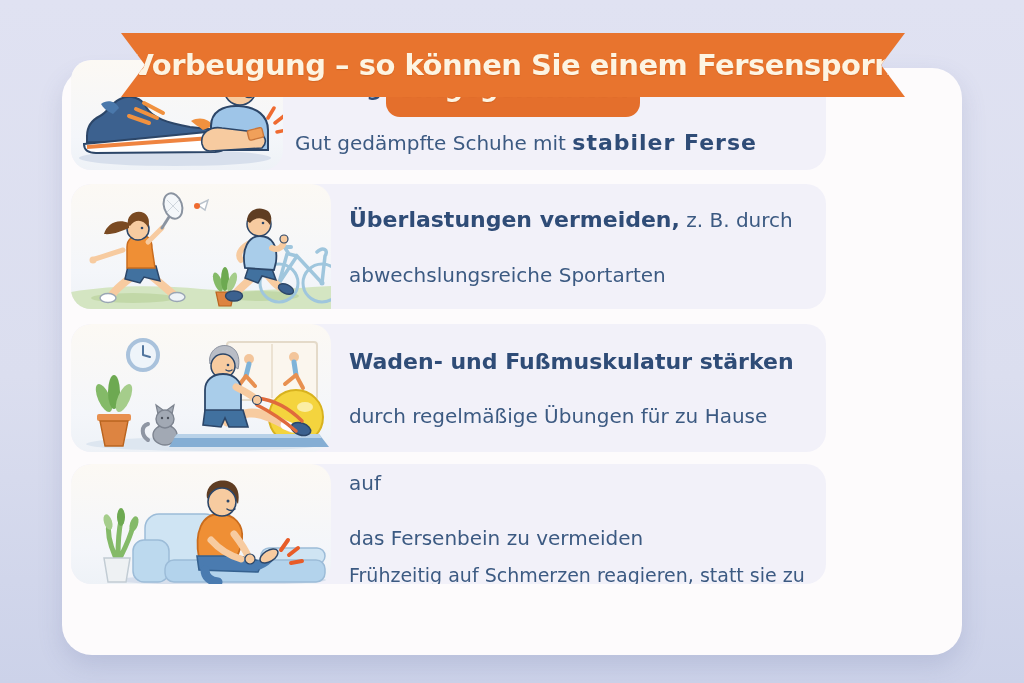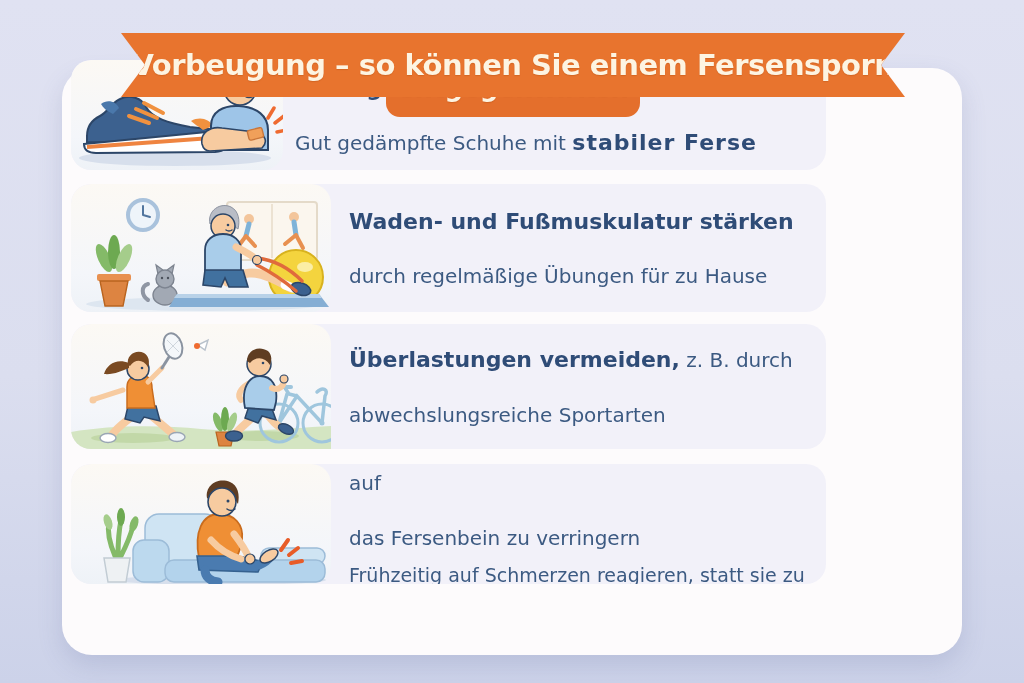--- a/index.html
+++ b/index.html
@@ -95,83 +95,20 @@
           <path d="M140 90 L140 66 C140 52 152 45 168 46 C186 47 197 56 197 70 L197 90 Z" fill="#9ec5e8" stroke="#2c4668" stroke-width="2"></path>
           <path d="M131 84 C129 73 139 66 151 68 L184 72 C195 74 197 82 191 88 L139 91 C134 91 132 88 131 84 Z" fill="#f7cba0" stroke="#2c4668" stroke-width="1.6"></path>
           <rect x="177" y="69" width="15" height="10" rx="2" fill="#f0a05a" stroke="#c9763a" stroke-width="1.4" transform="rotate(-14 184 74)"></rect>
           <path d="M197 58 L203 48 M204 63 L213 56 M206 72 L216 70" stroke="#ef6b30" stroke-width="3.5" stroke-linecap="round" fill="none"></path>
         </g>
       </svg>
     </div>
     <div class="text">
       <div class="t-title">Richtiges Schuhwerk wählen:</div>
       <div class="t-body"><span class="inline">Gut gedämpfte Schuhe mit </span><span class="t-emph inline">stabiler Ferse</span></div>
-    </div>
-  </div>
-
-  <div class="row row-2">
-    <div class="illus w260">
-      <svg width="260" height="128" viewBox="0 0 260 128">
-        <ellipse cx="135" cy="120" rx="120" ry="7" fill="#dde6f0"></ellipse>
-        <g>
-          <circle cx="72" cy="31" r="15" fill="#eef4fa" stroke="#a9c2dc" stroke-width="4"></circle>
-          <path d="M72 31 L72 22 M72 31 L79 33" stroke="#51759e" stroke-width="2" stroke-linecap="round"></path>
-        </g>
-        <g>
-          <rect x="156" y="18" width="90" height="58" rx="3" fill="#fbf6ee" stroke="#e4dac9" stroke-width="2"></rect>
-          <line x1="201" y1="20" x2="201" y2="74" stroke="#ece2d2" stroke-width="2"></line>
-          <circle cx="178" cy="35" r="5" fill="#f3c59b"></circle>
-          <path d="M178 40 L175 52" stroke="#7fb3d8" stroke-width="5" stroke-linecap="round"></path>
-          <path d="M175 52 L166 64 M175 52 L184 62" stroke="#e89050" stroke-width="4" stroke-linecap="round"></path>
-          <circle cx="223" cy="33" r="5" fill="#f3c59b"></circle>
-          <path d="M223 38 L225 51" stroke="#7fb3d8" stroke-width="5" stroke-linecap="round"></path>
-          <path d="M225 51 L214 60 M225 51 L232 64" stroke="#e89050" stroke-width="4" stroke-linecap="round"></path>
-        </g>
-        <g>
-          <ellipse cx="33" cy="74" rx="6" ry="15" fill="#84ba68" transform="rotate(-24 33 74)"></ellipse>
-          <ellipse cx="43" cy="68" rx="6" ry="17" fill="#6da951"></ellipse>
-          <ellipse cx="53" cy="74" rx="6" ry="15" fill="#a5cd8b" transform="rotate(24 53 74)"></ellipse>
-          <rect x="26" y="90" width="34" height="7" rx="2" fill="#e89050"></rect>
-          <path d="M29 97 L57 97 L52 122 L34 122 Z" fill="#dd8441" stroke="#b9641f" stroke-width="1.4"></path>
-        </g>
-        <g>
-          <path d="M77 116 C70 111 70 102 77 100" stroke="#8f96a3" stroke-width="4" fill="none" stroke-linecap="round"></path>
-          <ellipse cx="94" cy="111" rx="12" ry="10" fill="#a2a9b4" stroke="#7d8490" stroke-width="1.4"></ellipse>
-          <path d="M87 90 L85 81 L92 86 Z M101 90 L103 81 L96 86 Z" fill="#a2a9b4" stroke="#7d8490" stroke-width="1.2"></path>
-          <circle cx="94" cy="95" r="9" fill="#a2a9b4" stroke="#7d8490" stroke-width="1.4"></circle>
-          <circle cx="91" cy="94" r="1.2" fill="#4a505b"></circle>
-            <circle cx="97" cy="94" r="1.2" fill="#4a505b"></circle>
-        </g>
-        <g>
-          <circle cx="225" cy="93" r="27" fill="#f4d43e" stroke="#d8b21e" stroke-width="2"></circle>
-          <ellipse cx="234" cy="83" rx="8" ry="5" fill="#fbeea6"></ellipse>
-        </g>
-        <g>
-          <polygon points="106,110 248,110 258,123 98,123" fill="#85aed4"></polygon>
-          <polygon points="106,110 248,110 251,114 103,114" fill="#b9d2e8"></polygon>
-        </g>
-        <g>
-          <path d="M139 40 C136 26 150 18 160 23 C168 27 169 37 167 45 L160 40 C158 31 149 30 145 37 Z" fill="#b9bdc6" stroke="#8d93a0" stroke-width="1"></path>
-          <circle cx="152" cy="42" r="12" fill="#f7cba0" stroke="#2c4668" stroke-width="1.5"></circle>
-          <path d="M155 46 q3 2 6 0" stroke="#2c4668" stroke-width="1.4" fill="none" stroke-linecap="round"></path>
-          <circle cx="157" cy="41" r="1.3" fill="#2c4668"></circle>
-          <path d="M134 90 L134 66 C134 56 142 50 152 50 C163 50 170 57 170 66 L170 90 Z" fill="#a9cdea" stroke="#2c4668" stroke-width="1.8"></path>
-          <path d="M156 98 C172 87 184 87 198 93 C206 96 213 100 220 104" stroke="#f7cba0" stroke-width="9" fill="none" stroke-linecap="round"></path>
-          <path d="M134 86 L172 86 L177 103 L158 103 L154 94 L150 103 L132 101 Z" fill="#41719f" stroke="#2c4668" stroke-width="1.6"></path>
-          <path d="M214 101 L222 104" stroke="#ffffff" stroke-width="9" stroke-linecap="round"></path>
-          <ellipse cx="230" cy="105" rx="10" ry="6" fill="#3c618f" stroke="#2c4668" stroke-width="1.5" transform="rotate(18 230 105)"></ellipse>
-          <path d="M165 63 C173 67 180 71 185 75" stroke="#f7cba0" stroke-width="7" stroke-linecap="round" fill="none"></path>
-          <path d="M186 74 C204 76 220 86 231 97 M186 81 C200 88 212 96 225 107" stroke="#e06a3c" stroke-width="3.5" fill="none" stroke-linecap="round"></path>
-          <circle cx="186" cy="76" r="4.5" fill="#f7cba0" stroke="#2c4668" stroke-width="1.2"></circle>
-        </g>
-      </svg>
-    </div>
-    <div class="text">
-      <div class="t-title">Waden- und Fußmuskulatur stärken</div>
-      <div class="t-body">durch regelmäßige Übungen für zu Hause</div>
     </div>
   </div>
 
   <div class="row row-3">
     <div class="illus w260">
       <svg width="260" height="125" viewBox="0 0 260 125">
         <path d="M0 108 C40 101 90 101 130 105 C180 109 220 104 260 102 L260 125 L0 125 Z" fill="#d4e5c2"></path>
         <ellipse cx="62" cy="114" rx="42" ry="5" fill="#c2d8a8"></ellipse>
         <ellipse cx="190" cy="112" rx="38" ry="5" fill="#c2d8a8"></ellipse>
         <g>
@@ -228,20 +165,83 @@
           <path d="M176 37 C176 26 188 21 197 27 C201 31 201 36 199 41 C194 33 185 32 179 39 Z" fill="#5f3d22"></path>
         </g>
       </svg>
     </div>
     <div class="text">
       <div class="t-title"><span class="inline">Überlastungen vermeiden,</span><span class="t-reg-inline inline"> z. B. durch</span></div>
       <div class="t-body">abwechslungsreiche Sportarten</div>
     </div>
   </div>
 
+  <div class="row row-2">
+    <div class="illus w260">
+      <svg width="260" height="128" viewBox="0 0 260 128">
+        <ellipse cx="135" cy="120" rx="120" ry="7" fill="#dde6f0"></ellipse>
+        <g>
+          <circle cx="72" cy="31" r="15" fill="#eef4fa" stroke="#a9c2dc" stroke-width="4"></circle>
+          <path d="M72 31 L72 22 M72 31 L79 33" stroke="#51759e" stroke-width="2" stroke-linecap="round"></path>
+        </g>
+        <g>
+          <rect x="156" y="18" width="90" height="58" rx="3" fill="#fbf6ee" stroke="#e4dac9" stroke-width="2"></rect>
+          <line x1="201" y1="20" x2="201" y2="74" stroke="#ece2d2" stroke-width="2"></line>
+          <circle cx="178" cy="35" r="5" fill="#f3c59b"></circle>
+          <path d="M178 40 L175 52" stroke="#7fb3d8" stroke-width="5" stroke-linecap="round"></path>
+          <path d="M175 52 L166 64 M175 52 L184 62" stroke="#e89050" stroke-width="4" stroke-linecap="round"></path>
+          <circle cx="223" cy="33" r="5" fill="#f3c59b"></circle>
+          <path d="M223 38 L225 51" stroke="#7fb3d8" stroke-width="5" stroke-linecap="round"></path>
+          <path d="M225 51 L214 60 M225 51 L232 64" stroke="#e89050" stroke-width="4" stroke-linecap="round"></path>
+        </g>
+        <g>
+          <ellipse cx="33" cy="74" rx="6" ry="15" fill="#84ba68" transform="rotate(-24 33 74)"></ellipse>
+          <ellipse cx="43" cy="68" rx="6" ry="17" fill="#6da951"></ellipse>
+          <ellipse cx="53" cy="74" rx="6" ry="15" fill="#a5cd8b" transform="rotate(24 53 74)"></ellipse>
+          <rect x="26" y="90" width="34" height="7" rx="2" fill="#e89050"></rect>
+          <path d="M29 97 L57 97 L52 122 L34 122 Z" fill="#dd8441" stroke="#b9641f" stroke-width="1.4"></path>
+        </g>
+        <g>
+          <path d="M77 116 C70 111 70 102 77 100" stroke="#8f96a3" stroke-width="4" fill="none" stroke-linecap="round"></path>
+          <ellipse cx="94" cy="111" rx="12" ry="10" fill="#a2a9b4" stroke="#7d8490" stroke-width="1.4"></ellipse>
+          <path d="M87 90 L85 81 L92 86 Z M101 90 L103 81 L96 86 Z" fill="#a2a9b4" stroke="#7d8490" stroke-width="1.2"></path>
+          <circle cx="94" cy="95" r="9" fill="#a2a9b4" stroke="#7d8490" stroke-width="1.4"></circle>
+          <circle cx="91" cy="94" r="1.2" fill="#4a505b"></circle>
+            <circle cx="97" cy="94" r="1.2" fill="#4a505b"></circle>
+        </g>
+        <g>
+          <circle cx="225" cy="93" r="27" fill="#f4d43e" stroke="#d8b21e" stroke-width="2"></circle>
+          <ellipse cx="234" cy="83" rx="8" ry="5" fill="#fbeea6"></ellipse>
+        </g>
+        <g>
+          <polygon points="106,110 248,110 258,123 98,123" fill="#85aed4"></polygon>
+          <polygon points="106,110 248,110 251,114 103,114" fill="#b9d2e8"></polygon>
+        </g>
+        <g>
+          <path d="M139 40 C136 26 150 18 160 23 C168 27 169 37 167 45 L160 40 C158 31 149 30 145 37 Z" fill="#b9bdc6" stroke="#8d93a0" stroke-width="1"></path>
+          <circle cx="152" cy="42" r="12" fill="#f7cba0" stroke="#2c4668" stroke-width="1.5"></circle>
+          <path d="M155 46 q3 2 6 0" stroke="#2c4668" stroke-width="1.4" fill="none" stroke-linecap="round"></path>
+          <circle cx="157" cy="41" r="1.3" fill="#2c4668"></circle>
+          <path d="M134 90 L134 66 C134 56 142 50 152 50 C163 50 170 57 170 66 L170 90 Z" fill="#a9cdea" stroke="#2c4668" stroke-width="1.8"></path>
+          <path d="M156 98 C172 87 184 87 198 93 C206 96 213 100 220 104" stroke="#f7cba0" stroke-width="9" fill="none" stroke-linecap="round"></path>
+          <path d="M134 86 L172 86 L177 103 L158 103 L154 94 L150 103 L132 101 Z" fill="#41719f" stroke="#2c4668" stroke-width="1.6"></path>
+          <path d="M214 101 L222 104" stroke="#ffffff" stroke-width="9" stroke-linecap="round"></path>
+          <ellipse cx="230" cy="105" rx="10" ry="6" fill="#3c618f" stroke="#2c4668" stroke-width="1.5" transform="rotate(18 230 105)"></ellipse>
+          <path d="M165 63 C173 67 180 71 185 75" stroke="#f7cba0" stroke-width="7" stroke-linecap="round" fill="none"></path>
+          <path d="M186 74 C204 76 220 86 231 97 M186 81 C200 88 212 96 225 107" stroke="#e06a3c" stroke-width="3.5" fill="none" stroke-linecap="round"></path>
+          <circle cx="186" cy="76" r="4.5" fill="#f7cba0" stroke="#2c4668" stroke-width="1.2"></circle>
+        </g>
+      </svg>
+    </div>
+    <div class="text">
+      <div class="t-title">Waden- und Fußmuskulatur stärken</div>
+      <div class="t-body">durch regelmäßige Übungen für zu Hause</div>
+    </div>
+  </div>
+
   <div class="row row-4">
     <div class="illus w260">
       <svg width="260" height="120" viewBox="0 0 260 120">
         <ellipse cx="150" cy="116" rx="105" ry="5" fill="#d7dfec"></ellipse>
         <g>
           <path d="M44 92 C38 78 36 68 38 58 M47 92 C47 76 48 66 50 56 M50 92 C56 80 60 70 62 62" stroke="#84ba68" stroke-width="5" fill="none" stroke-linecap="round"></path>
           <ellipse cx="37" cy="58" rx="4" ry="8" fill="#a5cd8b" transform="rotate(-18 37 58)"></ellipse>
           <ellipse cx="50" cy="53" rx="4" ry="9" fill="#6da951"></ellipse>
           <ellipse cx="63" cy="60" rx="4" ry="8" fill="#84ba68" transform="rotate(18 63 60)"></ellipse>
           <path d="M33 94 L59 94 L55 118 L37 118 Z" fill="#eef1f3" stroke="#c2ccd4" stroke-width="1.5"></path>
@@ -264,18 +264,18 @@
           <ellipse cx="198" cy="92" rx="10" ry="5.5" fill="#f7cba0" stroke="#2c4668" stroke-width="1.4" transform="rotate(-32 198 92)"></ellipse>
           <path d="M163 70 C170 79 175 87 178 94" stroke="#f7cba0" stroke-width="7" stroke-linecap="round" fill="none"></path>
           <path d="M140 76 C148 85 160 92 170 95" stroke="#f7cba0" stroke-width="7" stroke-linecap="round" fill="none"></path>
           <circle cx="179" cy="95" r="5" fill="#f7cba0" stroke="#2c4668" stroke-width="1.2"></circle>
           <path d="M210 86 L217 76 M218 91 L227 84 M220 99 L231 97" stroke="#e85c28" stroke-width="4" stroke-linecap="round" fill="none"></path>
         </g>
       </svg>
     </div>
     <div class="text">
       <div class="t-title"><span class="inline">Gewicht reduzieren,</span><span class="t-reg-inline inline"> um die Belastung auf</span></div>
-      <div class="t-body">das Fersenbein zu verringern</div>
+      <div class="t-body">das Fersenbein zu vermeiden</div>
       <div class="t-note">Frühzeitig auf Schmerzen reagieren, statt sie zu ignorieren</div>
     </div>
   </div>
 
 </div>
 
 </body></html>

